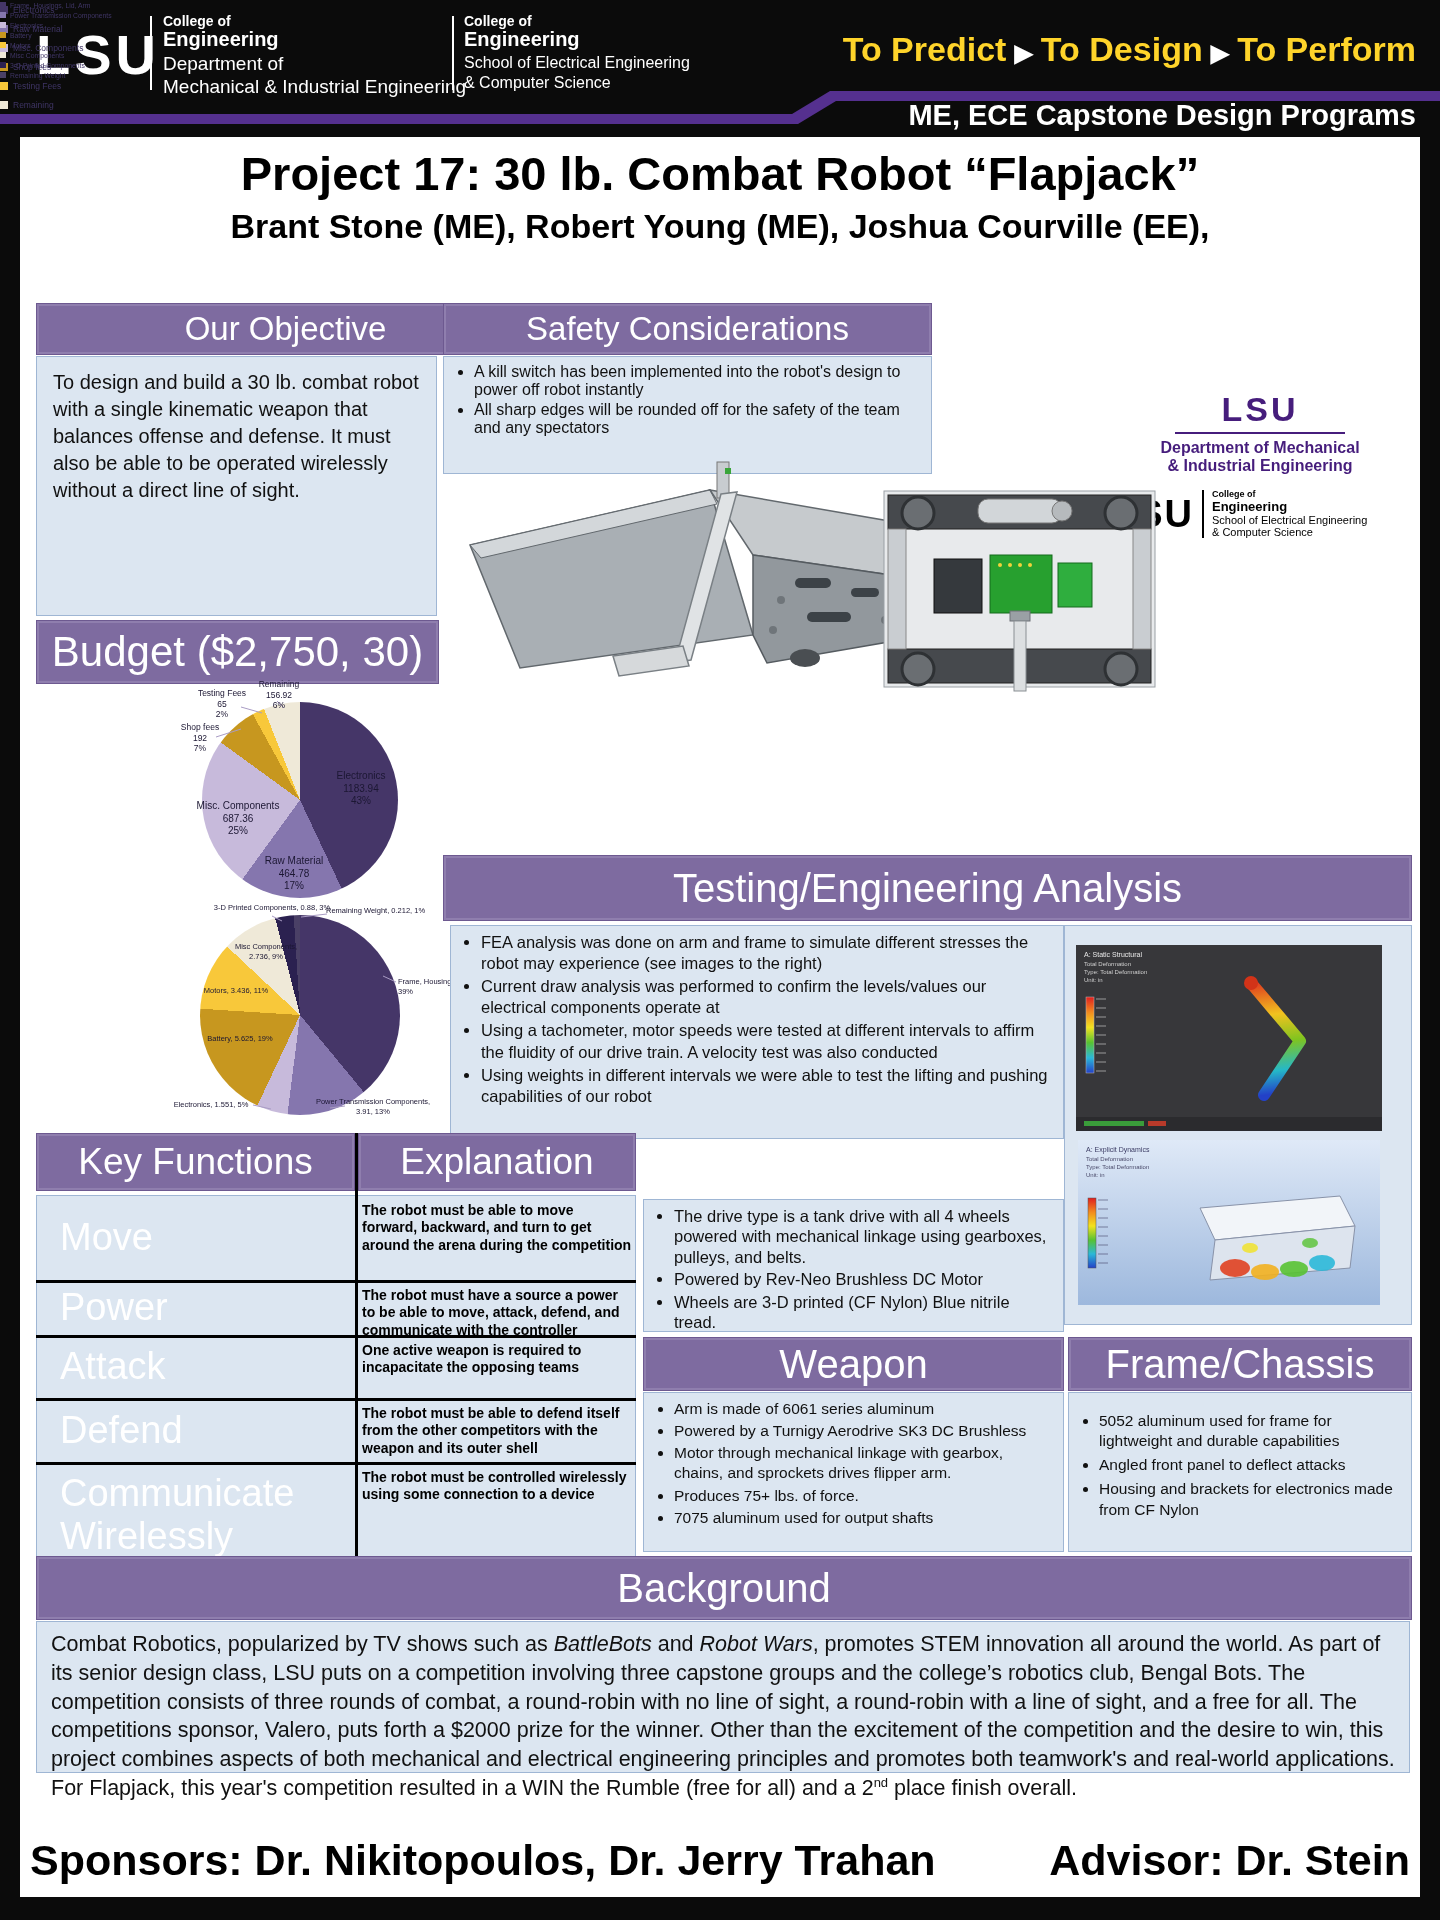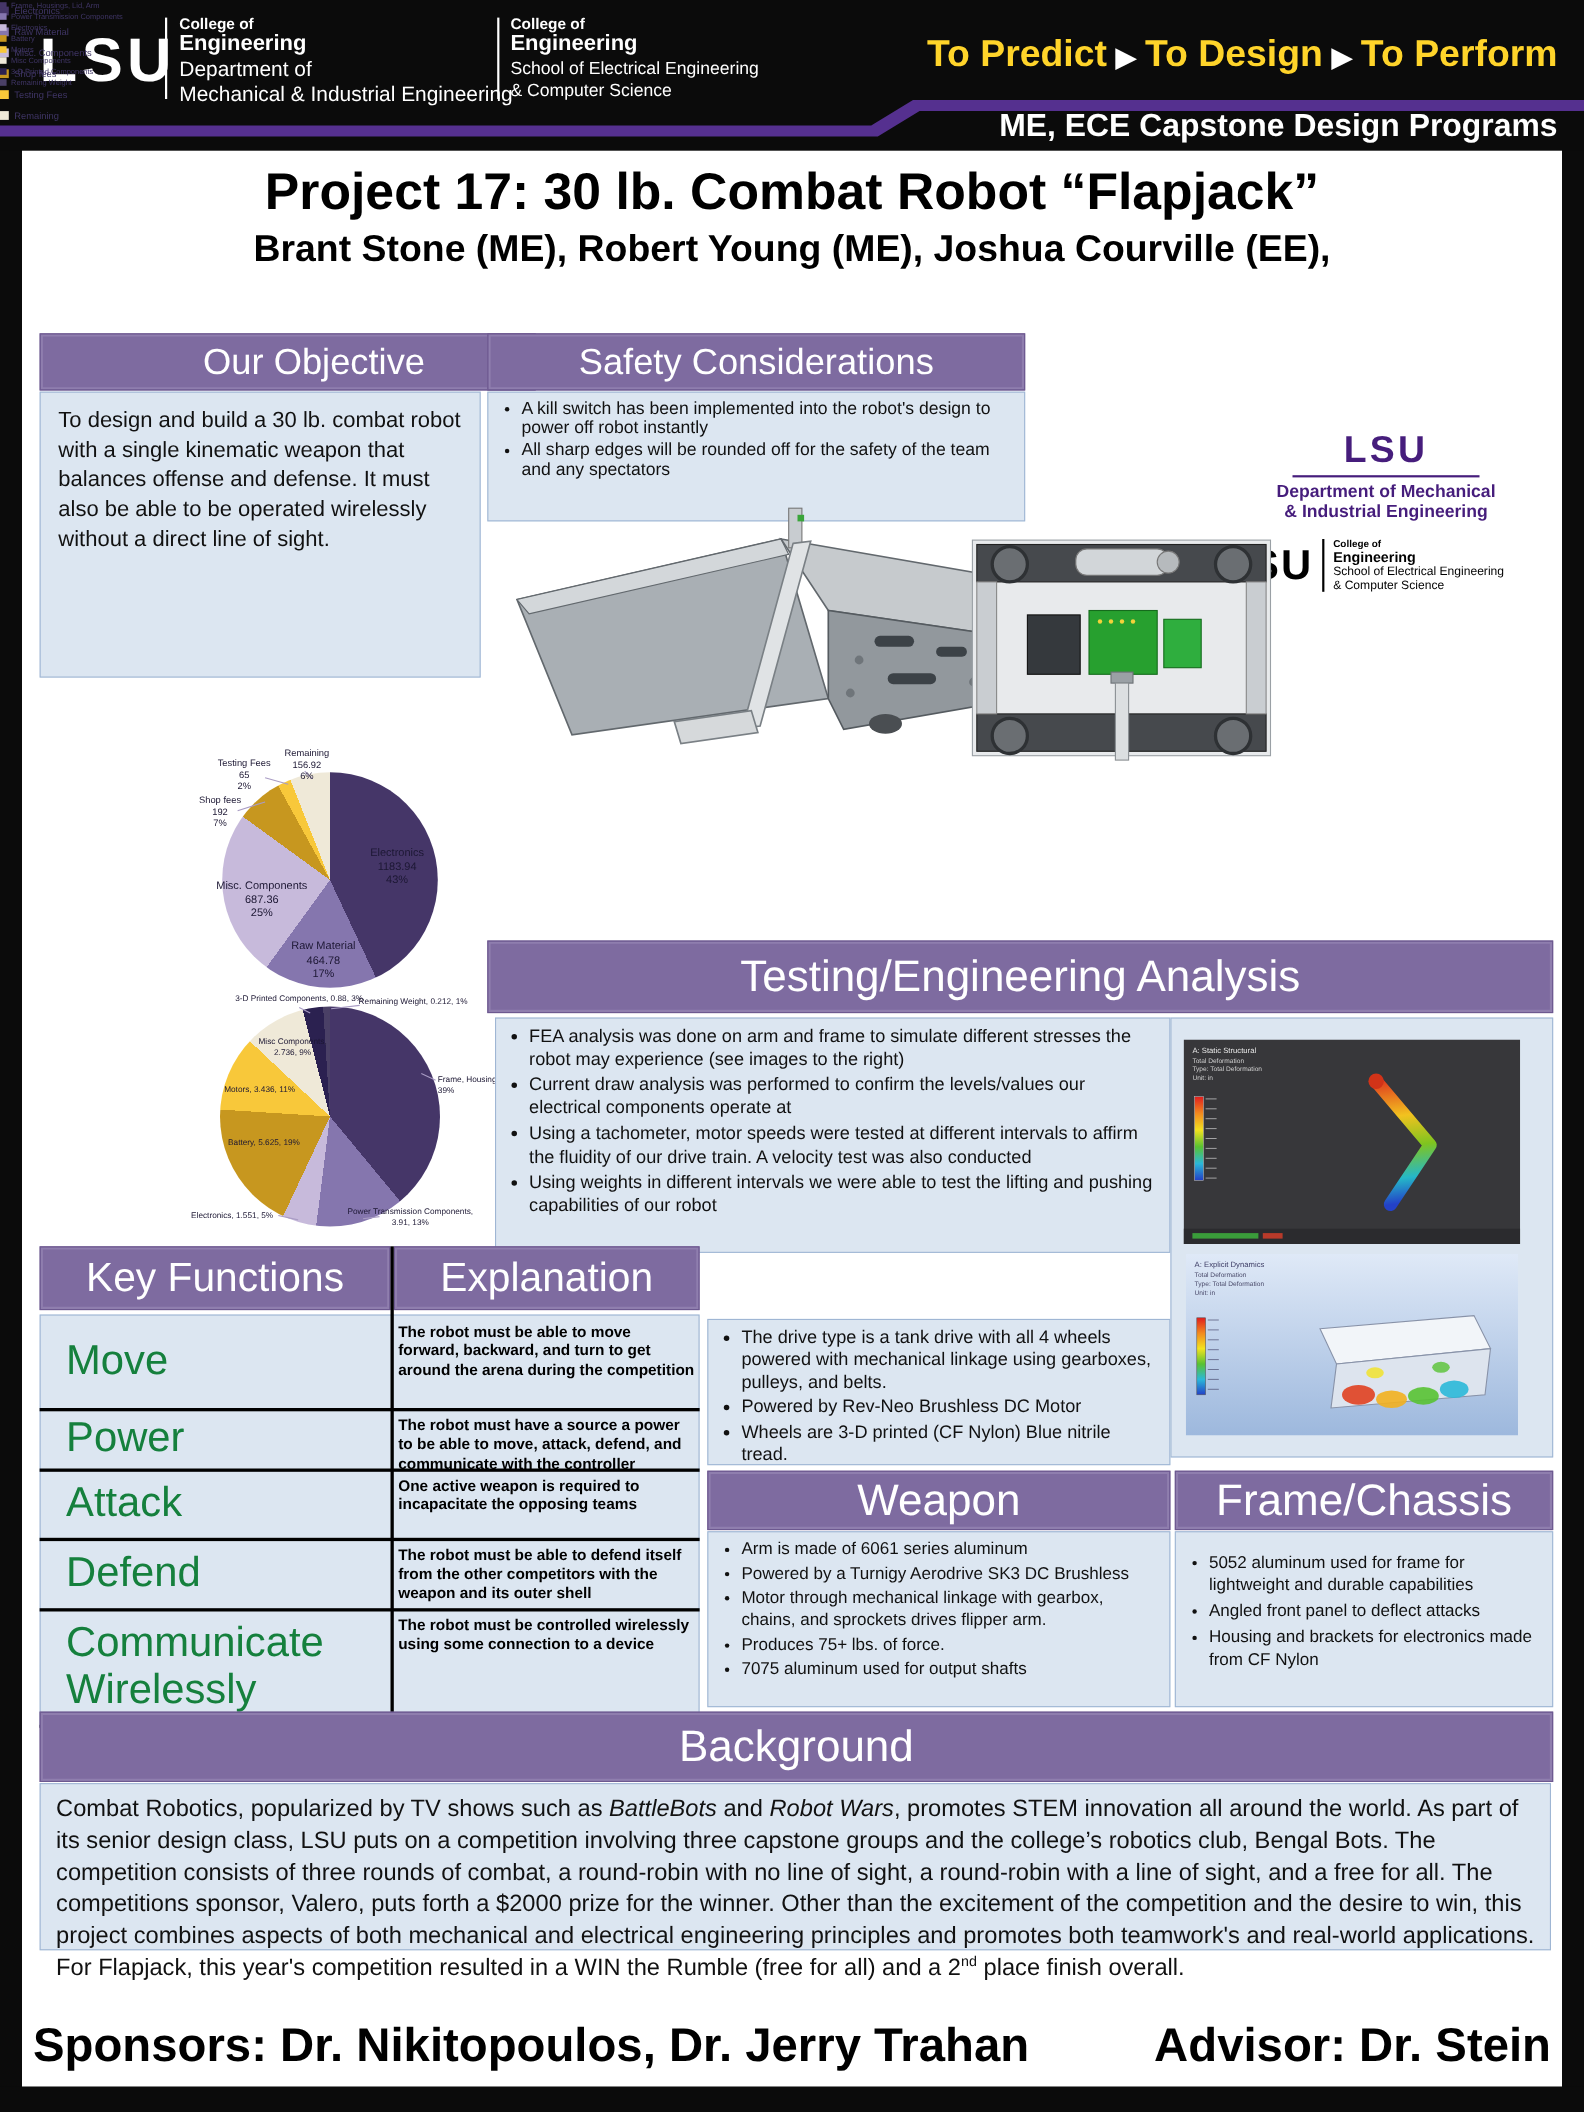--- a/index.html
+++ b/index.html
@@ -62,21 +62,21 @@
   .p2lab{font-size:7.5px;line-height:1.3;}
   .tl{text-align:left;}
   
   .kf{position:absolute;left:36px;top:1133px;width:600px;height:437px;}
   .kf .hc{position:absolute;top:0;height:58px;background:#7e6ba0;border:1px solid #6d5990;box-shadow:inset 0 0 0 2px #8f7eae;
          color:#fff;font-size:37px;display:flex;align-items:center;justify-content:center;box-sizing:border-box;}
   .kf .bodybg{position:absolute;left:0;top:62px;width:600px;height:375px;background:#dce6f1;border:1px solid #9fb6d4;box-sizing:border-box;}
   .kf .vl{position:absolute;left:319px;top:0;width:3px;height:437px;background:#000;}
   .kf .hl{position:absolute;left:0;width:600px;height:3px;background:#000;}
   .kf .fn{position:absolute;left:0;width:316px;display:flex;align-items:center;padding-left:24px;
-          font-size:38px;color:#15803d;box-sizing:border-box;line-height:1.12;}
+          font-size:38px;color:#ffffff;box-sizing:border-box;line-height:1.12;}
   .kf .ex{position:absolute;left:326px;width:270px;font-size:14px;font-weight:600;line-height:1.24;color:#000;padding-top:7px;}
   
   #bg-body{padding:8px 14px;font-size:21.5px;line-height:1.34;box-sizing:border-box;}
   .it-i{font-style:italic;}
   sup{font-size:13px;}
   .foot-l{position:absolute;left:30px;top:1836px;font-size:43px;font-weight:800;color:#000;}
   .foot-r{position:absolute;right:30px;top:1836px;font-size:43px;font-weight:800;color:#000;}
   .bottom-band{position:absolute;left:0;top:1897px;width:1440px;height:23px;background:#0b0b0b;}
   svg{display:block;}
 </style>
@@ -138,20 +138,21 @@
     <div class="l">LSU</div>
     <div class="bar"></div>
     <div class="st">
       <div class="c">College of</div>
       <div class="e">Engineering</div>
       <div class="s">School of Electrical Engineering</div>
       <div class="s">&amp; Computer Science</div>
     </div>
   </div>
 
+  <div class="banner" style="left:36px;top:620px;width:401px;height:62px;font-size:42px;">Budget ($2,750, 30)</div>
 
   <div class="pie" style="left: 202px; top: 702px; width: 196px; height: 196px; background: conic-gradient(rgb(69, 54, 104) 0deg, rgb(69, 54, 104) 154.8deg, rgb(133, 118, 174) 154.8deg, rgb(133, 118, 174) 216deg, rgb(199, 186, 219) 216deg, rgb(199, 186, 219) 306deg, rgb(199, 151, 31) 306deg, rgb(199, 151, 31) 331.2deg, rgb(248, 200, 58) 331.2deg, rgb(248, 200, 58) 338.4deg, rgb(239, 233, 216) 338.4deg, rgb(239, 233, 216) 360deg);"></div>
   <div class="lg" id="legend1">
       <div class="it">
         <span class="sw" style="background: rgb(69, 54, 104);"></span>
         <span>Electronics</span>
       </div>
       <div class="it">
         <span class="sw" style="background: rgb(133, 118, 174);"></span>
         <span>Raw Material</span>

